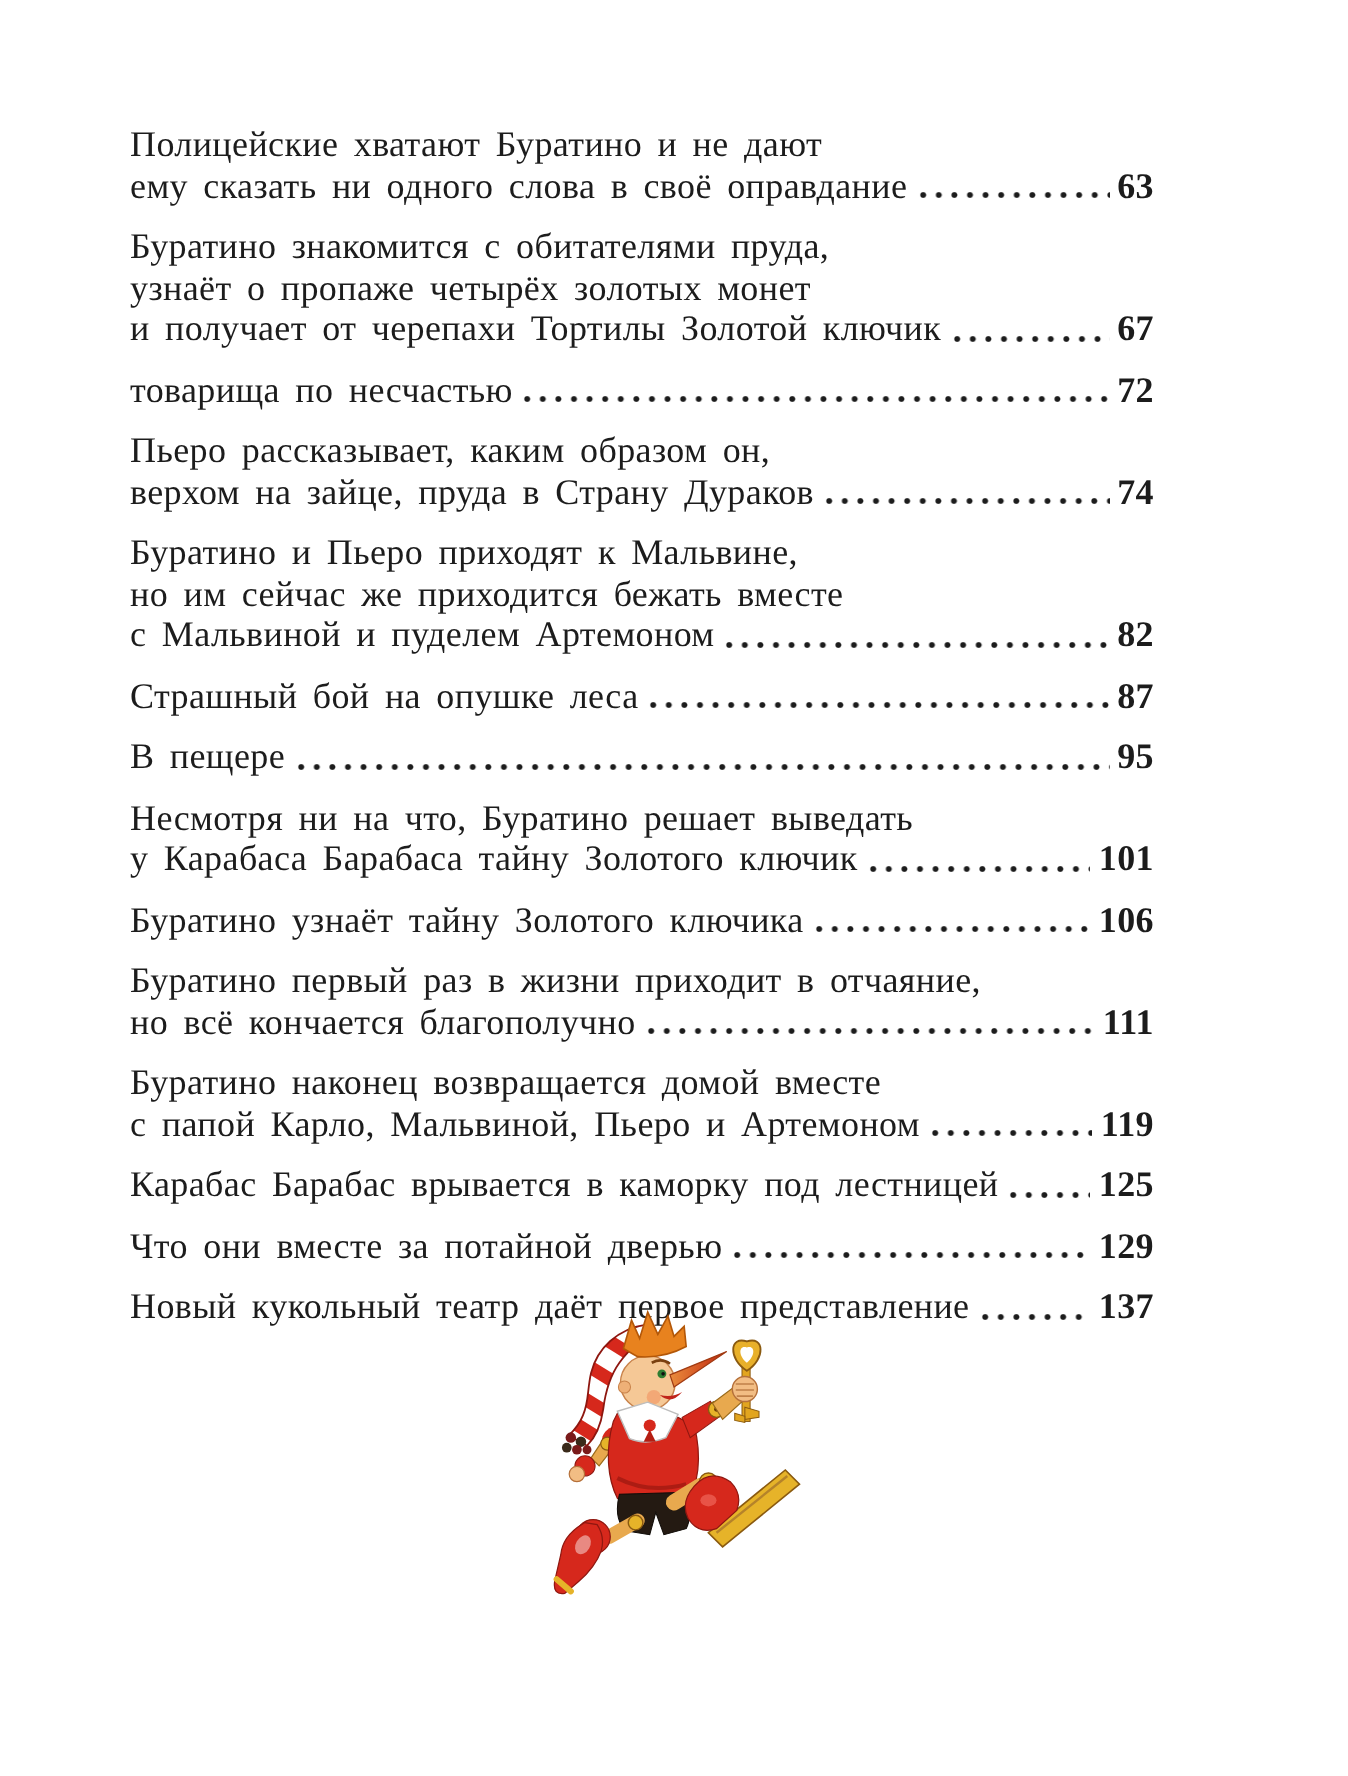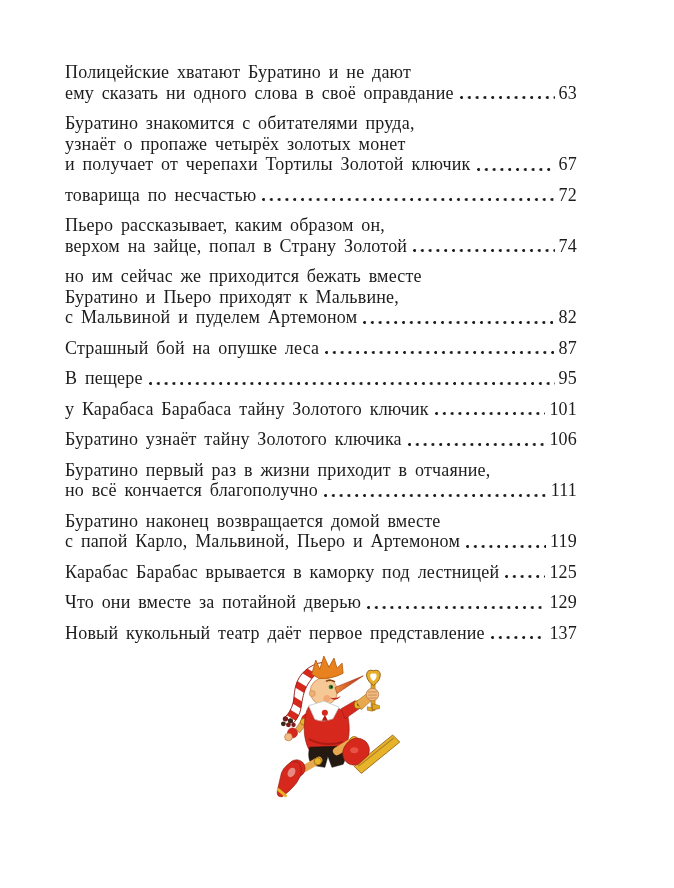--- a/index.html
+++ b/index.html
@@ -19,21 +19,21 @@
   .entry { margin-bottom:10px; }
   .line {
     font-size:18px;
     line-height:20.5px;
     word-spacing:3px;
     letter-spacing:0.2px;
     white-space:nowrap;
   }
   .last { display:flex; align-items:flex-start; }
   .t { white-space:nowrap; }
-  .num { white-space:nowrap; padding-left:3px; }
+  .num { white-space:nowrap; padding-left:3px;font-weight:bold; }
   .leader {
     flex:1 1 auto;
     min-width:14px;
     align-self:flex-end;
     height:5px;
     margin:0 1px 3px 5px;
     background-image:radial-gradient(circle at 2.6px 2.5px, #1c1c1c 1.15px, rgba(0,0,0,0) 1.75px);
     background-size:7.8px 5px;
     background-repeat:repeat-x;
   }
@@ -72,29 +72,29 @@
       <div class="line last">
         <span class="t">товарища по несчастью</span>
         <span class="leader"></span>
         <span class="num">72</span>
       </div>
     </div>
 
     <div class="entry">
       <div class="line">Пьеро рассказывает, каким образом он,</div>
       <div class="line last">
-        <span class="t">верхом на зайце, попал в Страну Золотой</span>
+        <span class="t">верхом на зайце, пруда в Страну Дураков</span>
         <span class="leader"></span>
         <span class="num">74</span>
       </div>
     </div>
 
     <div class="entry">
+      <div class="line">Буратино и Пьеро приходят к Мальвине,</div>
       <div class="line">но им сейчас же приходится бежать вместе</div>
-      <div class="line">Буратино и Пьеро приходят к Мальвине,</div>
       <div class="line last">
         <span class="t">с Мальвиной и пуделем Артемоном</span>
         <span class="leader"></span>
         <span class="num">82</span>
       </div>
     </div>
 
     <div class="entry">
       <div class="line last">
         <span class="t">Страшный бой на опушке леса</span>
@@ -105,20 +105,21 @@
 
     <div class="entry">
       <div class="line last">
         <span class="t">В пещере</span>
         <span class="leader"></span>
         <span class="num">95</span>
       </div>
     </div>
 
     <div class="entry">
+      <div class="line">Несмотря ни на что, Буратино решает выведать</div>
       <div class="line last">
         <span class="t">у Карабаса Барабаса тайну Золотого ключик</span>
         <span class="leader"></span>
         <span class="num">101</span>
       </div>
     </div>
 
     <div class="entry">
       <div class="line last">
         <span class="t">Буратино узнаёт тайну Золотого ключика</span>

